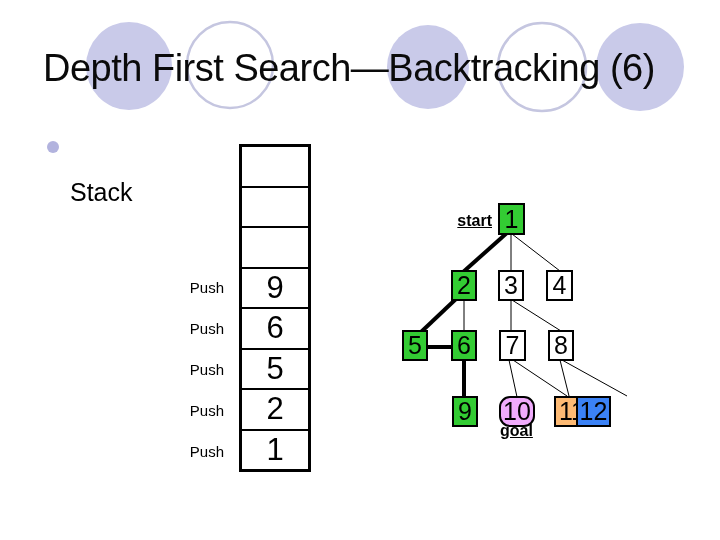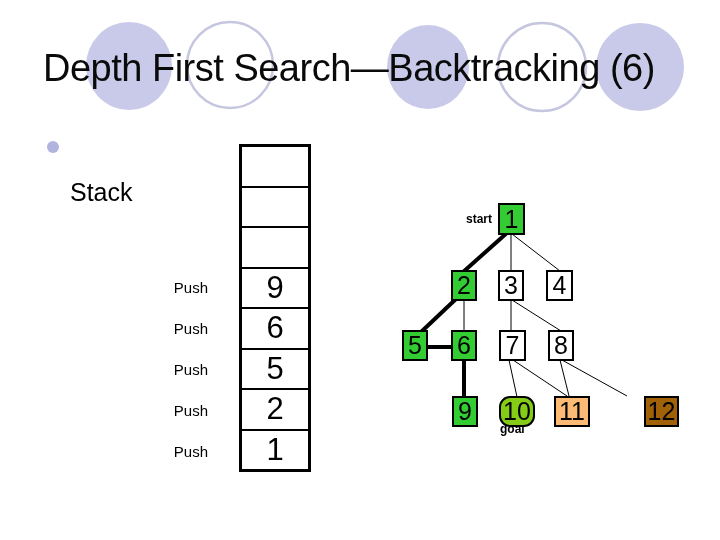--- a/index.html
+++ b/index.html
@@ -21,28 +21,28 @@
   .stack-box{
     position:absolute;left:239px;top:144px;width:72px;height:328px;
     border:3px solid #000;box-sizing:border-box;display:flex;flex-direction:column;z-index:2;
   }
   .stack-cell{
     flex:1;display:flex;align-items:center;justify-content:center;
     font-size:31px;border-bottom:2px solid #000;
   }
   .stack-cell:last-child{border-bottom:none;}
   .push-label{
-    position:absolute;left:158px;width:50px;height:17px;text-align:right;
+    position:absolute;left:174px;width:50px;height:17px;text-align:right;
     font-size:15px;line-height:17px;z-index:2;
   }
   .node{
     position:absolute;border:2px solid #000;box-sizing:border-box;z-index:3;
     display:flex;align-items:center;justify-content:center;font-size:25px;background:#fff;
   }
-  .tree-label{position:absolute;font-size:12px;font-weight:bold;z-index:2;}
+  .tree-label{position:absolute;font-size:16px;font-weight:bold;z-index:2;text-decoration:underline;}
   #start-label{left:440px;top:212px;width:52px;text-align:right;}
   #goal-label{left:500px;top:422px;}
   .edge-thin{stroke:#000;stroke-width:1;}
   .edge-thick{stroke:#000;stroke-width:4;}
 </style>
 </head>
 <body>
 
 <div id="slide">
 
@@ -97,17 +97,17 @@
 
   <div class="node" style="left: 498px; top: 203px; width: 27px; height: 32px; background-color: rgb(51, 204, 51);">1</div>
   <div class="node" style="left: 451px; top: 270px; width: 26px; height: 31px; background-color: rgb(51, 204, 51);">2</div>
   <div class="node" style="left: 498px; top: 270px; width: 26px; height: 31px; background-color: rgb(255, 255, 255);">3</div>
   <div class="node" style="left: 546px; top: 270px; width: 27px; height: 31px; background-color: rgb(255, 255, 255);">4</div>
   <div class="node" style="left: 402px; top: 330px; width: 26px; height: 31px; background-color: rgb(51, 204, 51);">5</div>
   <div class="node" style="left: 451px; top: 330px; width: 26px; height: 31px; background-color: rgb(51, 204, 51);">6</div>
   <div class="node" style="left: 499px; top: 330px; width: 27px; height: 31px; background-color: rgb(255, 255, 255);">7</div>
   <div class="node" style="left: 548px; top: 330px; width: 26px; height: 31px; background-color: rgb(255, 255, 255);">8</div>
   <div class="node" style="left: 452px; top: 396px; width: 26px; height: 31px; background-color: rgb(51, 204, 51);">9</div>
-  <div class="node" style="left: 499px; top: 396px; width: 36px; height: 31px; background-color: #84cc16; border-radius: 11px;">10</div>
+  <div class="node" style="left: 499px; top: 396px; width: 36px; height: 31px; background-color: #f0abfc; border-radius: 11px;">10</div>
   <div class="node" style="left: 554px; top: 396px; width: 36px; height: 31px; background-color: #fdba74;">11</div>
-  <div class="node" style="left: 644px; top: 396px; width: 35px; height: 31px; background-color: #a16207; text-align: right;">12</div>
+  <div class="node" style="left: 576px; top: 396px; width: 35px; height: 31px; background-color: #3b82f6; text-align: right;">12</div>
 
 </div>
 
 </body></html>

